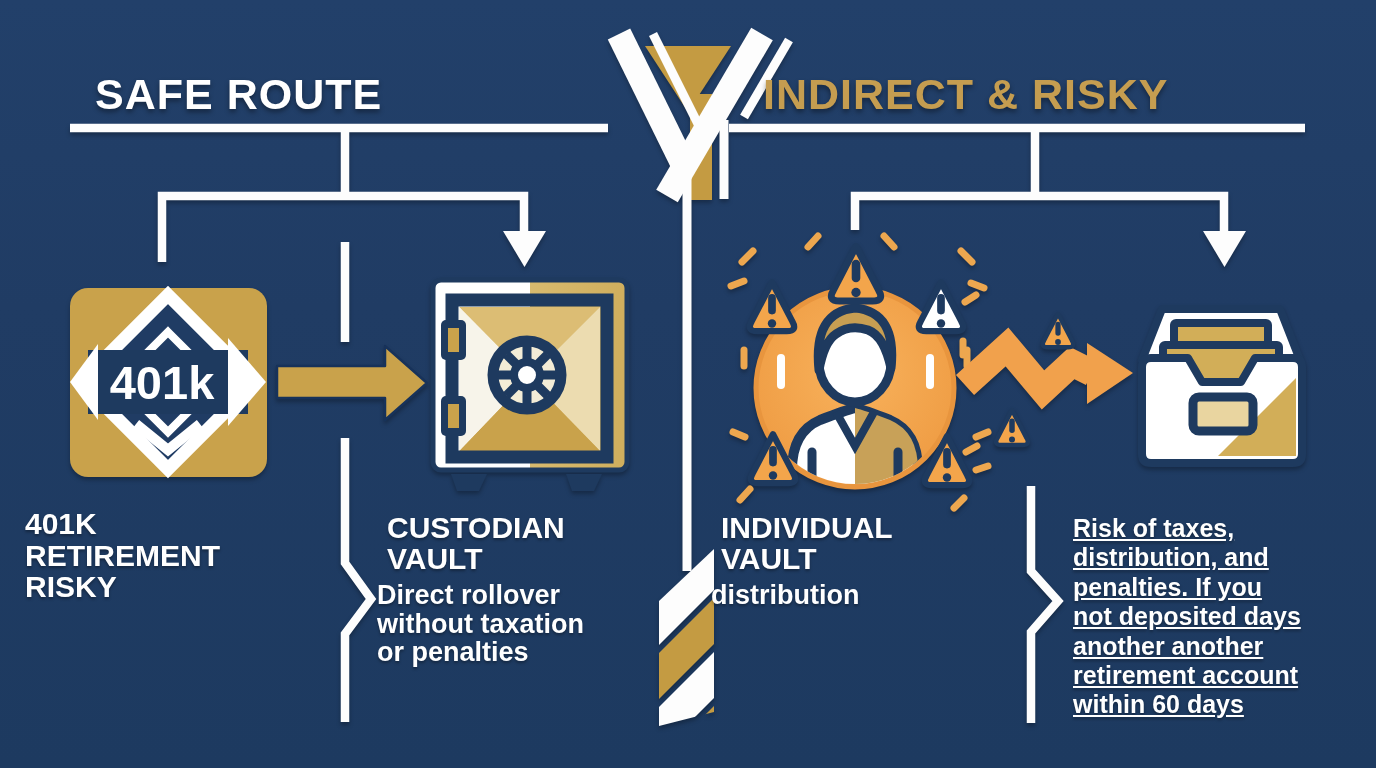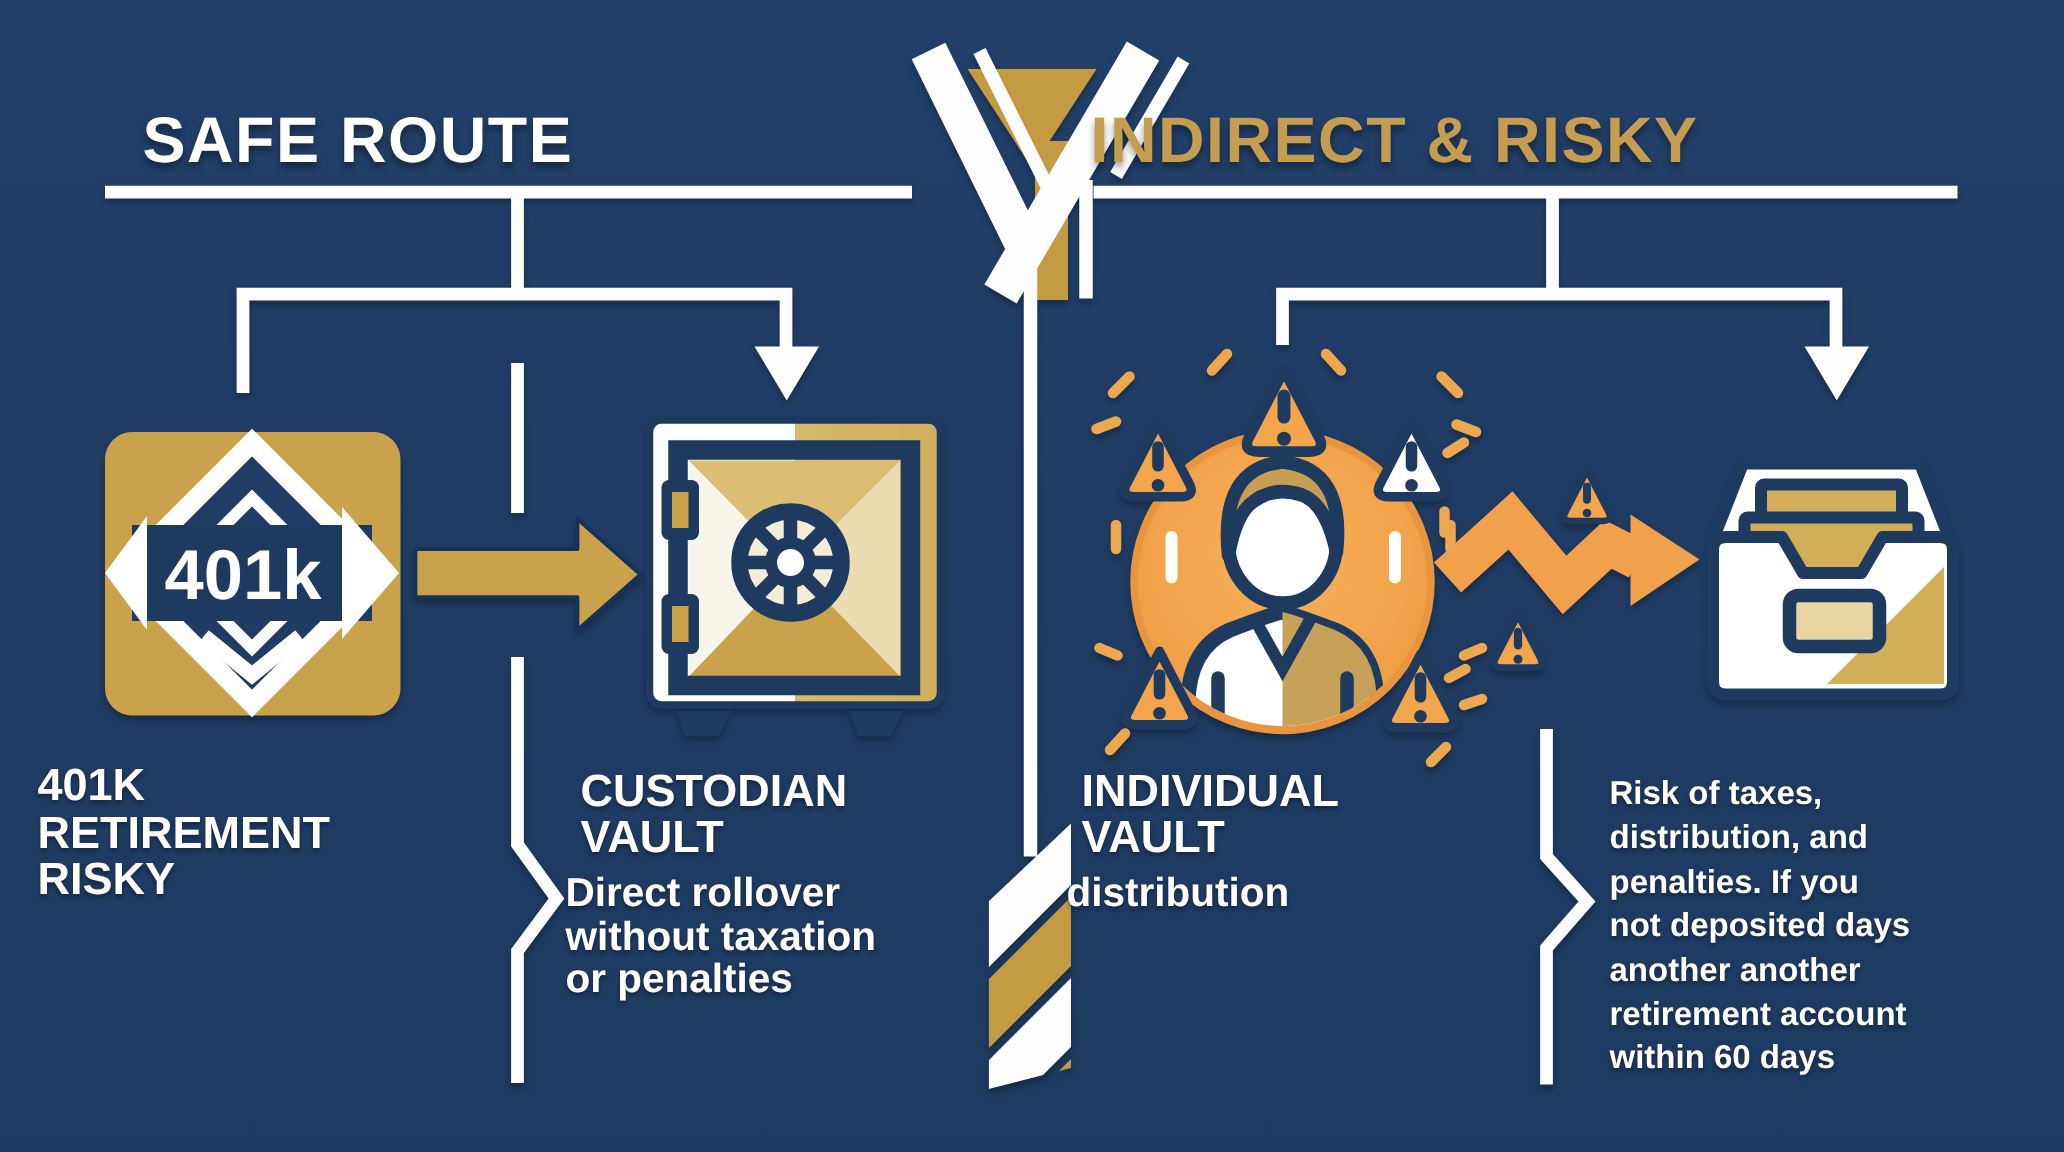--- a/index.html
+++ b/index.html
@@ -7,21 +7,21 @@
     position:relative; width:1376px; height:768px; overflow:hidden;
     background:linear-gradient(180deg,#22406a 0%, #203c64 40%, #1d3a60 100%);
     font-family:"Liberation Sans","DejaVu Sans",sans-serif;
   }
   .art { position:absolute; left:0; top:0; filter:drop-shadow(0 3px 2px rgba(0,0,0,0.28)); }
   .txt { position:absolute; color:#ffffff; }
   .hdr { font-size:43px; font-weight:800; letter-spacing:1px; text-shadow:0 3px 5px rgba(0,0,0,.4); }
   .h1  { font-size:30px; line-height:31.5px; font-weight:800; text-shadow:0 2px 3px rgba(0,0,0,.35); }
   .h1b { font-size:30px; line-height:31px;  font-weight:800; text-shadow:0 2px 3px rgba(0,0,0,.35); }
   .h2  { font-size:27px; line-height:28.5px; font-weight:700; text-shadow:0 2px 3px rgba(0,0,0,.35); }
-  .h3  { font-size:22px; line-height:29.4px; font-weight:700; text-shadow:0 2px 3px rgba(0,0,0,.35); }
+  .h3  { font-size:25px; line-height:29.4px; font-weight:700; text-shadow:0 2px 3px rgba(0,0,0,.35);text-decoration:underline; }
   svg text { font-family:"Liberation Sans","DejaVu Sans",sans-serif; font-weight:800; }
 </style>
 </head>
 <body>
 
 <div class="stage">
 
   <svg class="art" width="1376" height="768" viewBox="0 0 1376 768">
     <defs>
       <g id="warn">
@@ -182,21 +182,21 @@
       <rect x="1174" y="323" width="94" height="26" rx="2" fill="#d2ae58" stroke="#1e3a5f" stroke-width="8"></rect>
       <rect x="1163" y="345" width="116" height="38" rx="2" fill="#d2ae58" stroke="#1e3a5f" stroke-width="8"></rect>
       <path d="M1151,358 H1188 L1202,382 H1241 L1255,358 H1293 Q1302,358 1302,367 V454 Q1302,463 1293,463 H1151 Q1142,463 1142,454 V367 Q1142,358 1151,358 Z" fill="#ffffff"></path>
       <polygon points="1218,456 1296,378 1296,456" fill="#d2ae58" clip-path="url(#boxclip)"></polygon>
       <path d="M1151,358 H1188 L1202,382 H1241 L1255,358 H1293 Q1302,358 1302,367 V454 Q1302,463 1293,463 H1151 Q1142,463 1142,454 V367 Q1142,358 1151,358 Z" fill="none" stroke="#1e3a5f" stroke-width="8" stroke-linejoin="round"></path>
       <rect x="1193" y="397" width="60" height="34" rx="6" fill="#e9d5a0" stroke="#1e3a5f" stroke-width="9"></rect>
     </g>
   </svg>
 
   <div class="txt hdr" style="left:95px; top:70px; width:500px;">SAFE ROUTE</div>
-  <div class="txt hdr" style="left:727px; top:70px; width:500px; color:#c59d50;">INDIRECT &amp; RISKY</div>
+  <div class="txt hdr" style="left:763px; top:70px; width:500px; color:#c59d50;">INDIRECT &amp; RISKY</div>
 
   <div class="txt h1" style="left:25px; top:508px; width:280px;">
     <div>401K</div>
     <div>RETIREMENT</div>
     <div>RISKY</div>
   </div>
 
   <div class="txt h1b" style="left:387px; top:512px; width:280px;">
     <div>CUSTODIAN</div>
     <div>VAULT</div>

